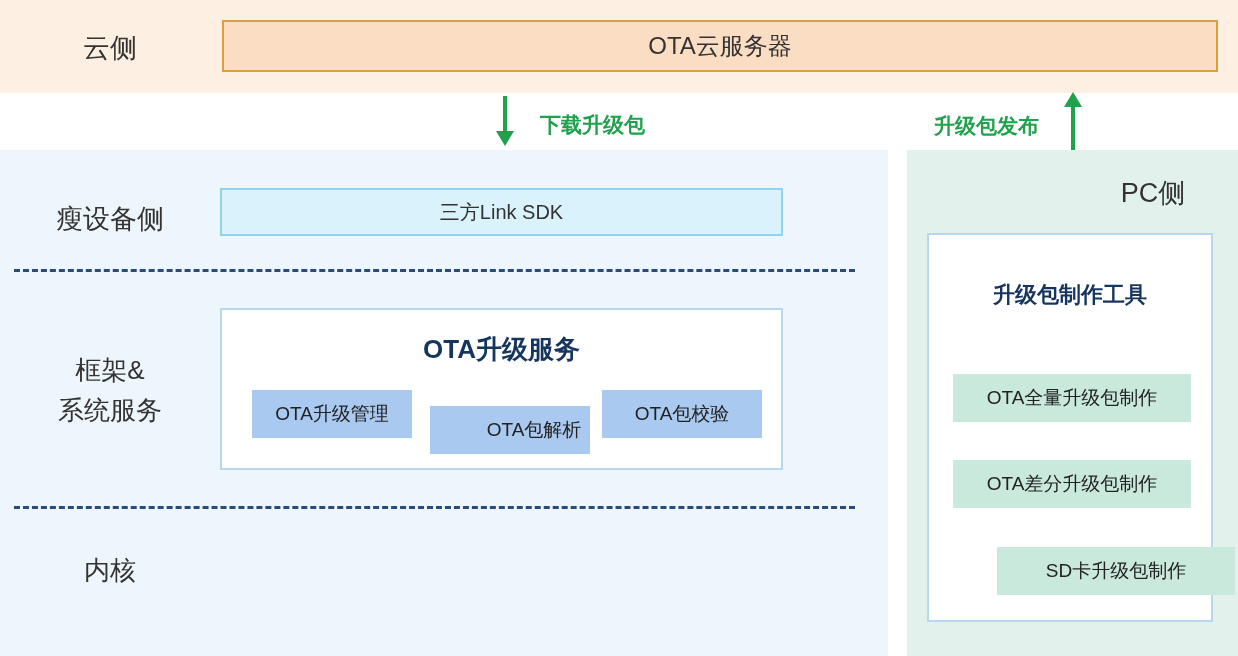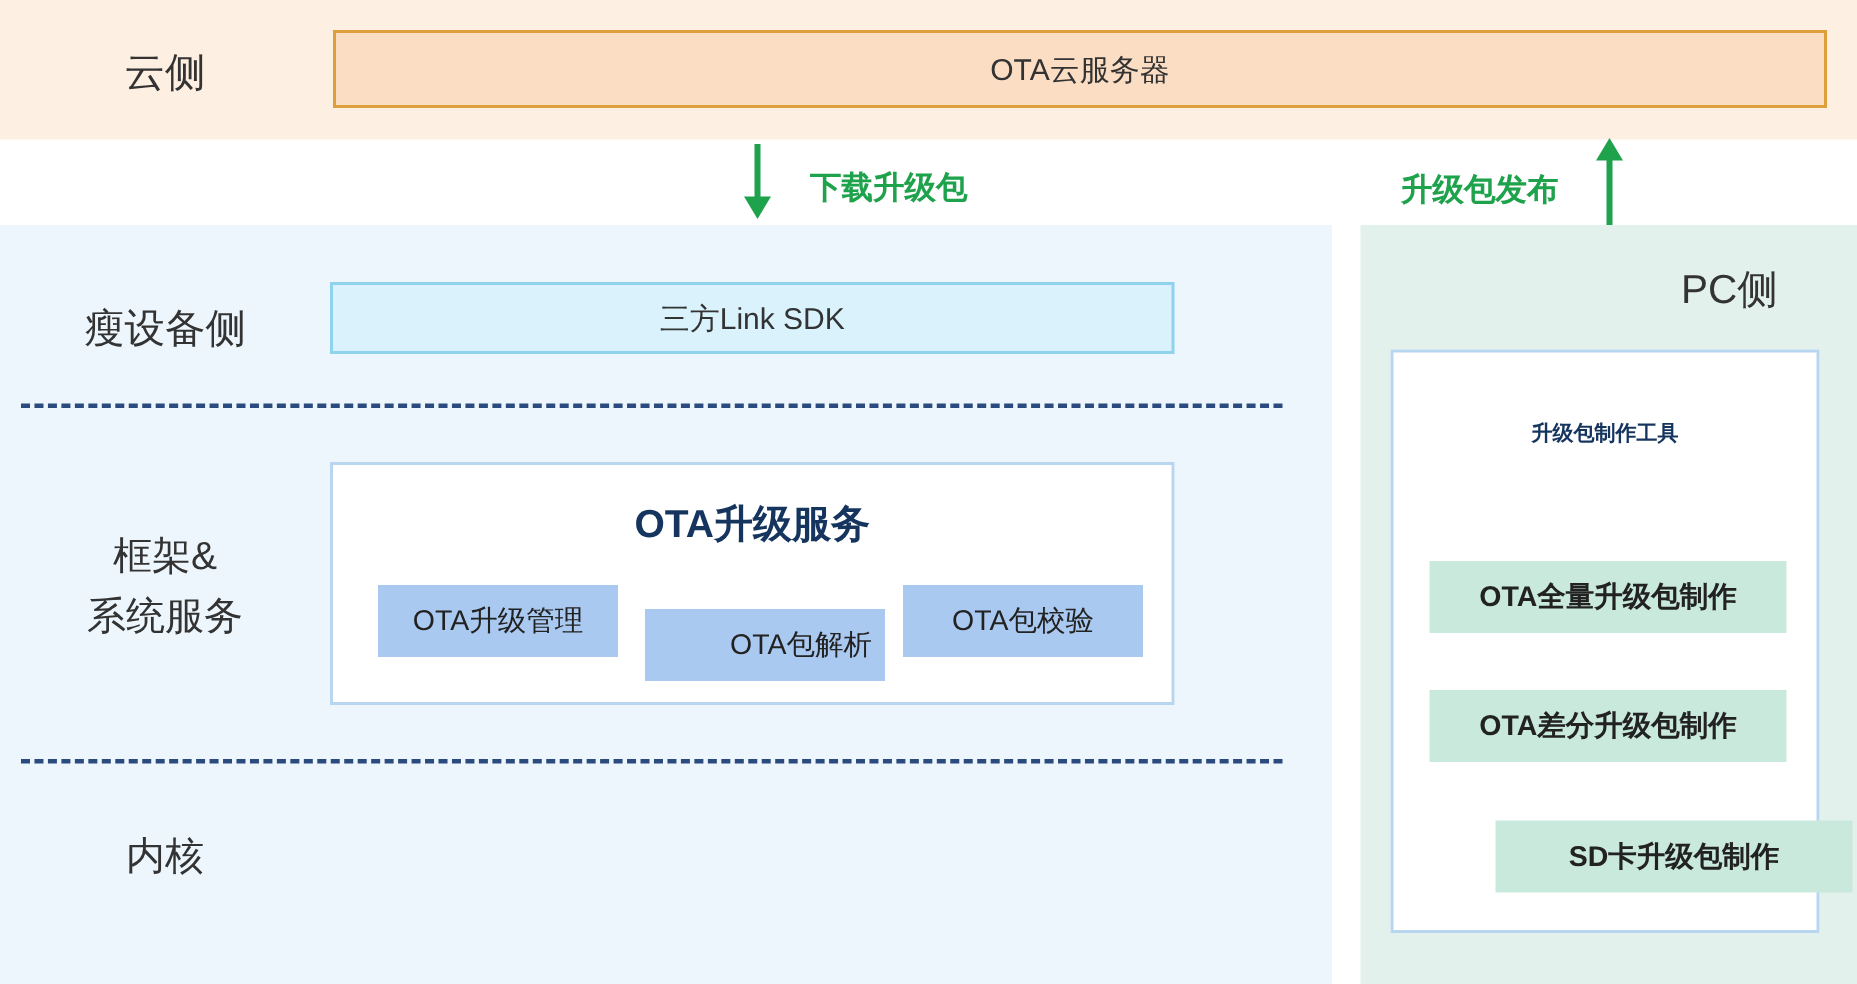--- a/index.html
+++ b/index.html
@@ -13,21 +13,21 @@
   *{margin:0;padding:0;box-sizing:border-box;}
   html,body{width:1238px;height:656px;}
   body{font-family:"Liberation Sans","DejaVu Sans",sans-serif;background:#ffffff;color:var(--c-text);}
   .canvas{position:relative;width:1238px;height:656px;background:#ffffff;overflow:hidden;}
 
   
   .cloud-band{position:absolute;left:0;top:0;width:1238px;height:93px;background:var(--c-band-bg);}
   .side-label{position:absolute;font-size:27px;color:var(--c-text);text-align:center;}
   .cloud-side-label{left:50px;top:30px;width:120px;}
   .cloud-box{position:absolute;left:222px;top:20px;width:996px;height:52px;background:var(--c-cloud-fill);
-    border:2px solid var(--c-cloud-border);display:flex;align-items:center;justify-content:center;font-size:20px;}
+    border:2px solid var(--c-cloud-border);display:flex;align-items:center;justify-content:center;font-size:24px;}
 
   
   .arrow-stem{position:absolute;width:4px;background:var(--c-green);}
   .arrow-head{position:absolute;width:0;height:0;}
   .down-stem{left:503px;top:96px;height:36px;}
   .down-head{left:496px;top:131px;border-left:9px solid transparent;border-right:9px solid transparent;border-top:15px solid var(--c-green);}
   .up-head{left:1064px;top:92px;border-left:9px solid transparent;border-right:9px solid transparent;border-bottom:15px solid var(--c-green);}
   .up-stem{left:1071px;top:106px;height:44px;}
   .flow-label{position:absolute;font-size:21px;font-weight:bold;color:var(--c-green);}
   .download-label{left:540px;top:111px;}
@@ -48,23 +48,23 @@
   .chip-1{left:30px;top:80px;width:160px;}
   .chip-2{left:208px;top:96px;width:160px;padding-left:48px;}
   .chip-3{left:380px;top:80px;width:160px;}
   .flash-box{position:absolute;left:220px;top:410px;width:563px;height:53px;background:var(--c-flash-fill);
     border:2px solid var(--c-flash-border);display:flex;align-items:center;justify-content:center;font-size:20px;}
 
   
   .pc-panel{position:absolute;left:907px;top:150px;width:331px;height:506px;background:var(--c-pc-bg);}
   .pc-side-label{left:186px;top:25px;width:120px;}
   .tool-box{position:absolute;left:20px;top:83px;width:286px;height:389px;background:#ffffff;border:2px solid var(--c-box-border);}
-  .tool-title{margin-top:45px;text-align:center;font-size:14px;font-weight:bold;color:var(--c-navy);}
+  .tool-title{margin-top:45px;text-align:center;font-size:22px;font-weight:bold;color:var(--c-navy);}
   .gchip{position:absolute;left:24px;width:238px;height:48px;background:var(--c-chip-green);
-    display:flex;align-items:center;justify-content:center;font-size:19px;color:#222;font-weight:bold;}
+    display:flex;align-items:center;justify-content:center;font-size:19px;color:#222;}
   .gchip-1{top:139px;} .gchip-2{top:225px;} .gchip-3{top:312px;margin-left:44px;}
 </style>
 </head>
 <body>
 
 <div class="canvas">
 
   <div class="cloud-band">
     <div class="side-label cloud-side-label">云侧</div>
     <div class="cloud-box">OTA云服务器</div>

